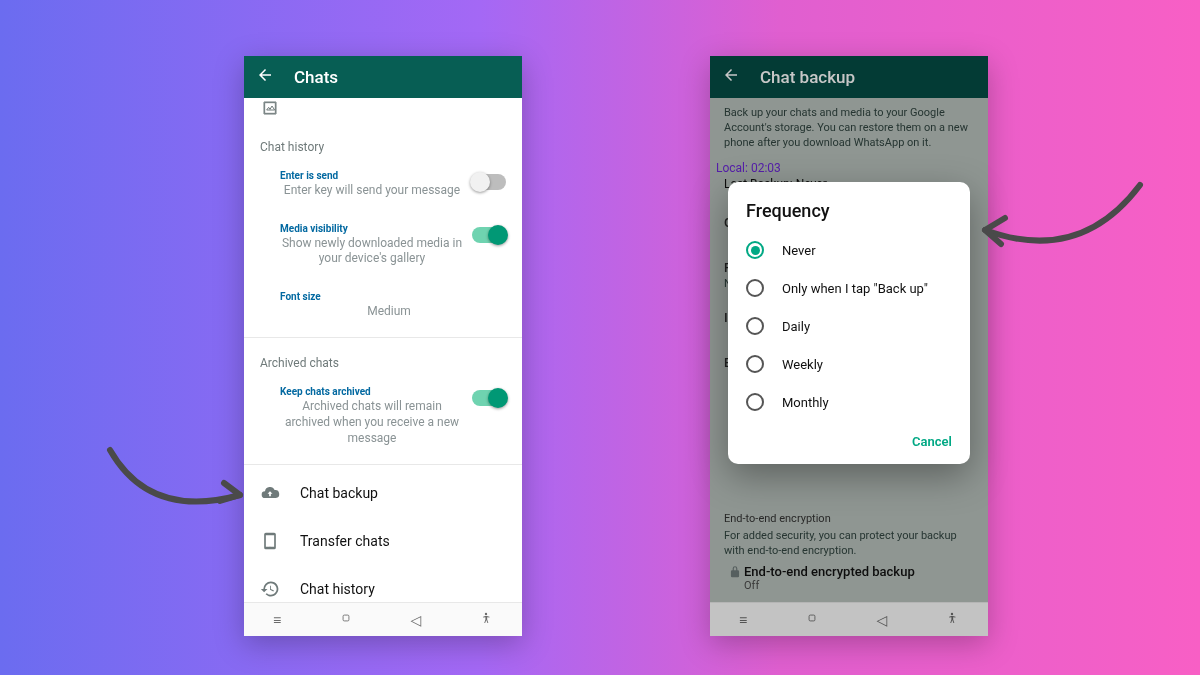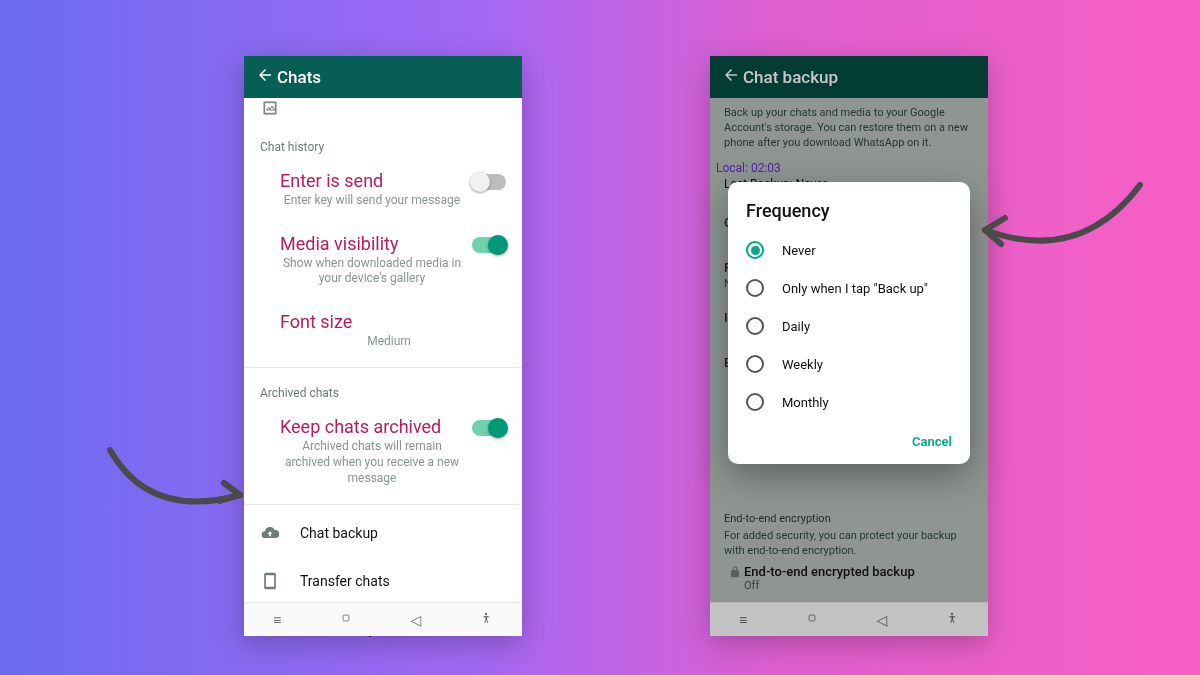--- a/index.html
+++ b/index.html
@@ -19,38 +19,38 @@
   }
   .phone.left { left: 244px; top: 56px; height: 580px; }
   .phone.right { left: 710px; top: 56px; height: 580px; }
 
   .appbar {
     background: #075e54;
     color: #fff;
     display: flex;
     align-items: center;
     padding: 10px 12px;
-    gap: 3px;
+    gap: 20px;
   }
   .appbar .back svg { width: 18px; height: 18px; fill: #fff; }
   .appbar .title { font-size: 17px; font-weight: 500; }
 
   .section-label {
     font-size: 12px;
     color: #6f7a7a;
     padding: 14px 16px 6px;
   }
   .setting {
     display: flex;
     align-items: flex-start;
     padding: 10px 16px 14px 36px;
     position: relative;
   }
   .setting .text { flex: 1; padding-right: 8px;}
-  .setting .title { font-size: 18px; color: #be185d; margin-bottom: 2px; font-weight: 400;}
+  .setting .title { font-size: 10px; color: #0369a1; margin-bottom: 2px; font-weight: 700;}
   .setting .sub { font-size: 12px; color: #8a9395; line-height: 1.3; text-align: center; }
   .toggle {
     width: 34px; height: 16px; border-radius: 10px;
     position: relative; margin-top: 4px; flex-shrink: 0;
   }
   .toggle .knob {
     width: 20px; height: 20px; background: #fff; border-radius: 50%;
     position: absolute; top: -2px;
     box-shadow: 0 1px 3px rgba(0,0,0,0.4);
   }
@@ -166,21 +166,21 @@
       <div class="sub">Enter key will send your message</div>
     </div>
     <div class="toggle off">
         <div class="knob"></div>
       </div>
   </div>
 
   <div class="setting">
     <div class="text">
       <div class="title">Media visibility</div>
-      <div class="sub">Show when downloaded media in your device's gallery</div>
+      <div class="sub">Show newly downloaded media in your device's gallery</div>
     </div>
     <div class="toggle on">
         <div class="knob"></div>
       </div>
   </div>
 
   <div class="setting">
     <div class="text">
       <div class="title">Font size</div>
       <div class="sub">Medium</div>

